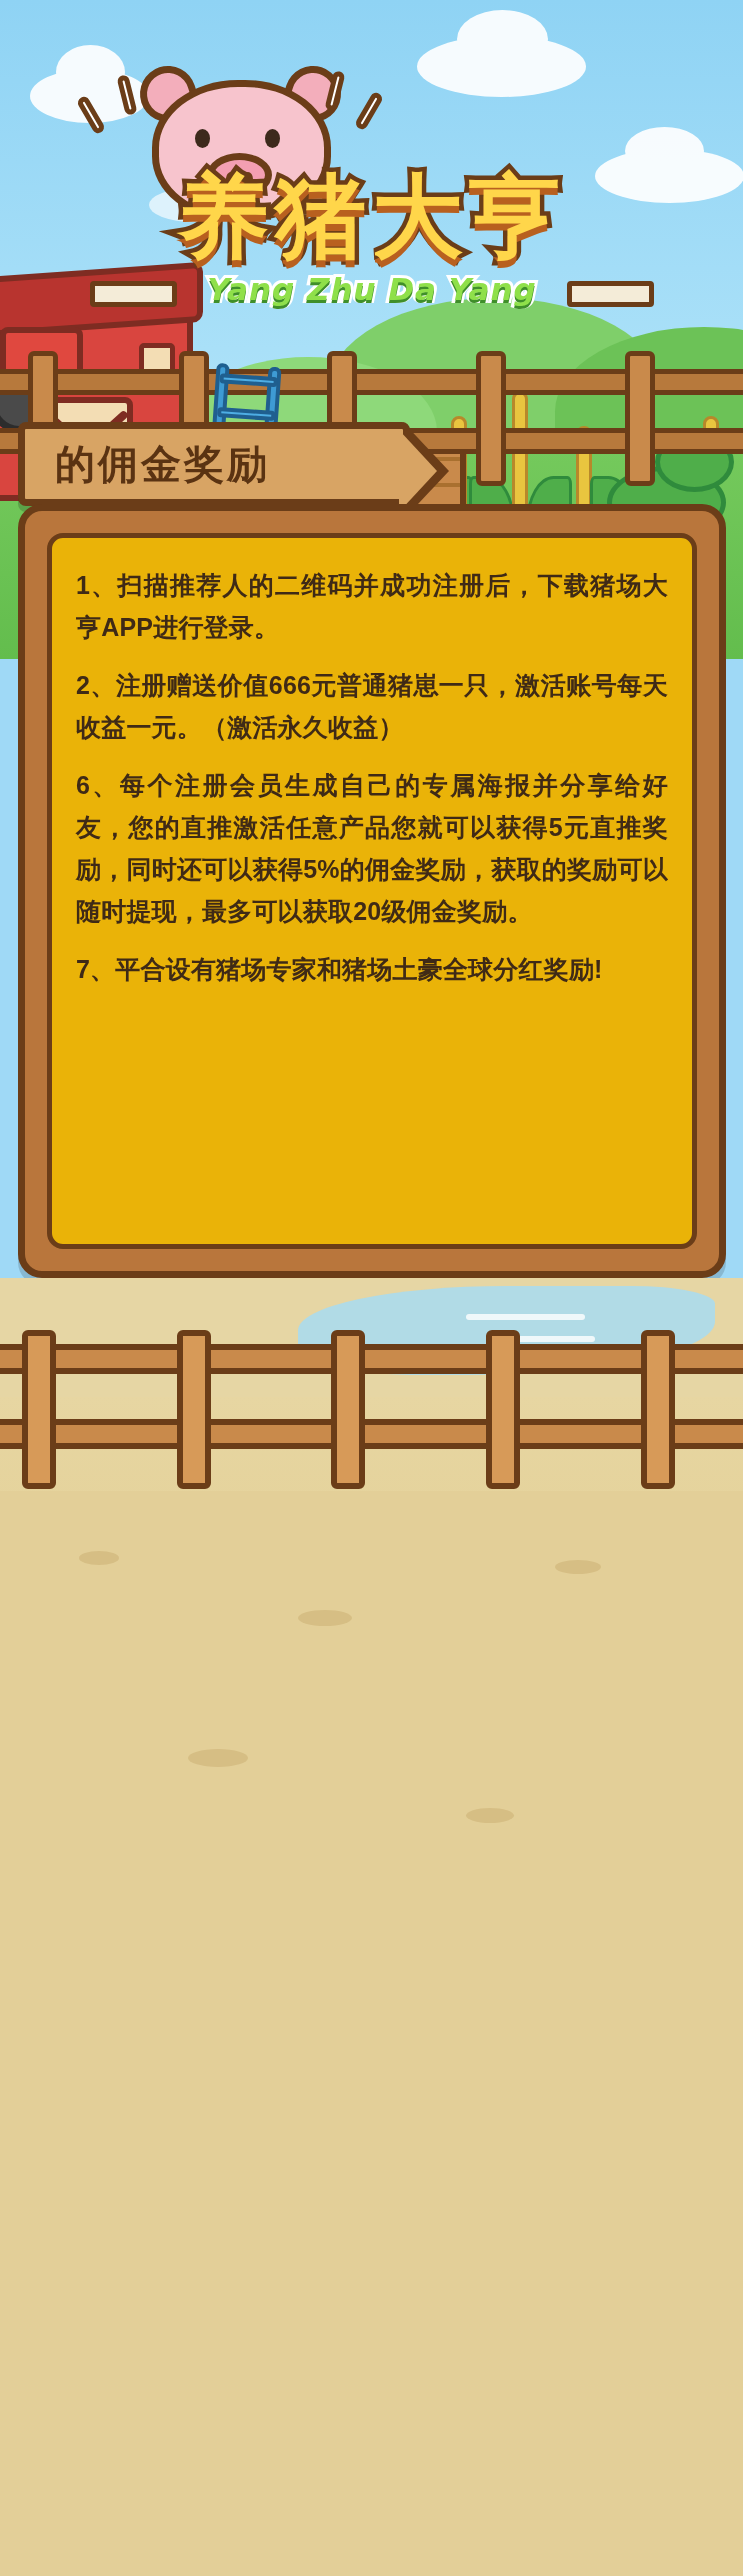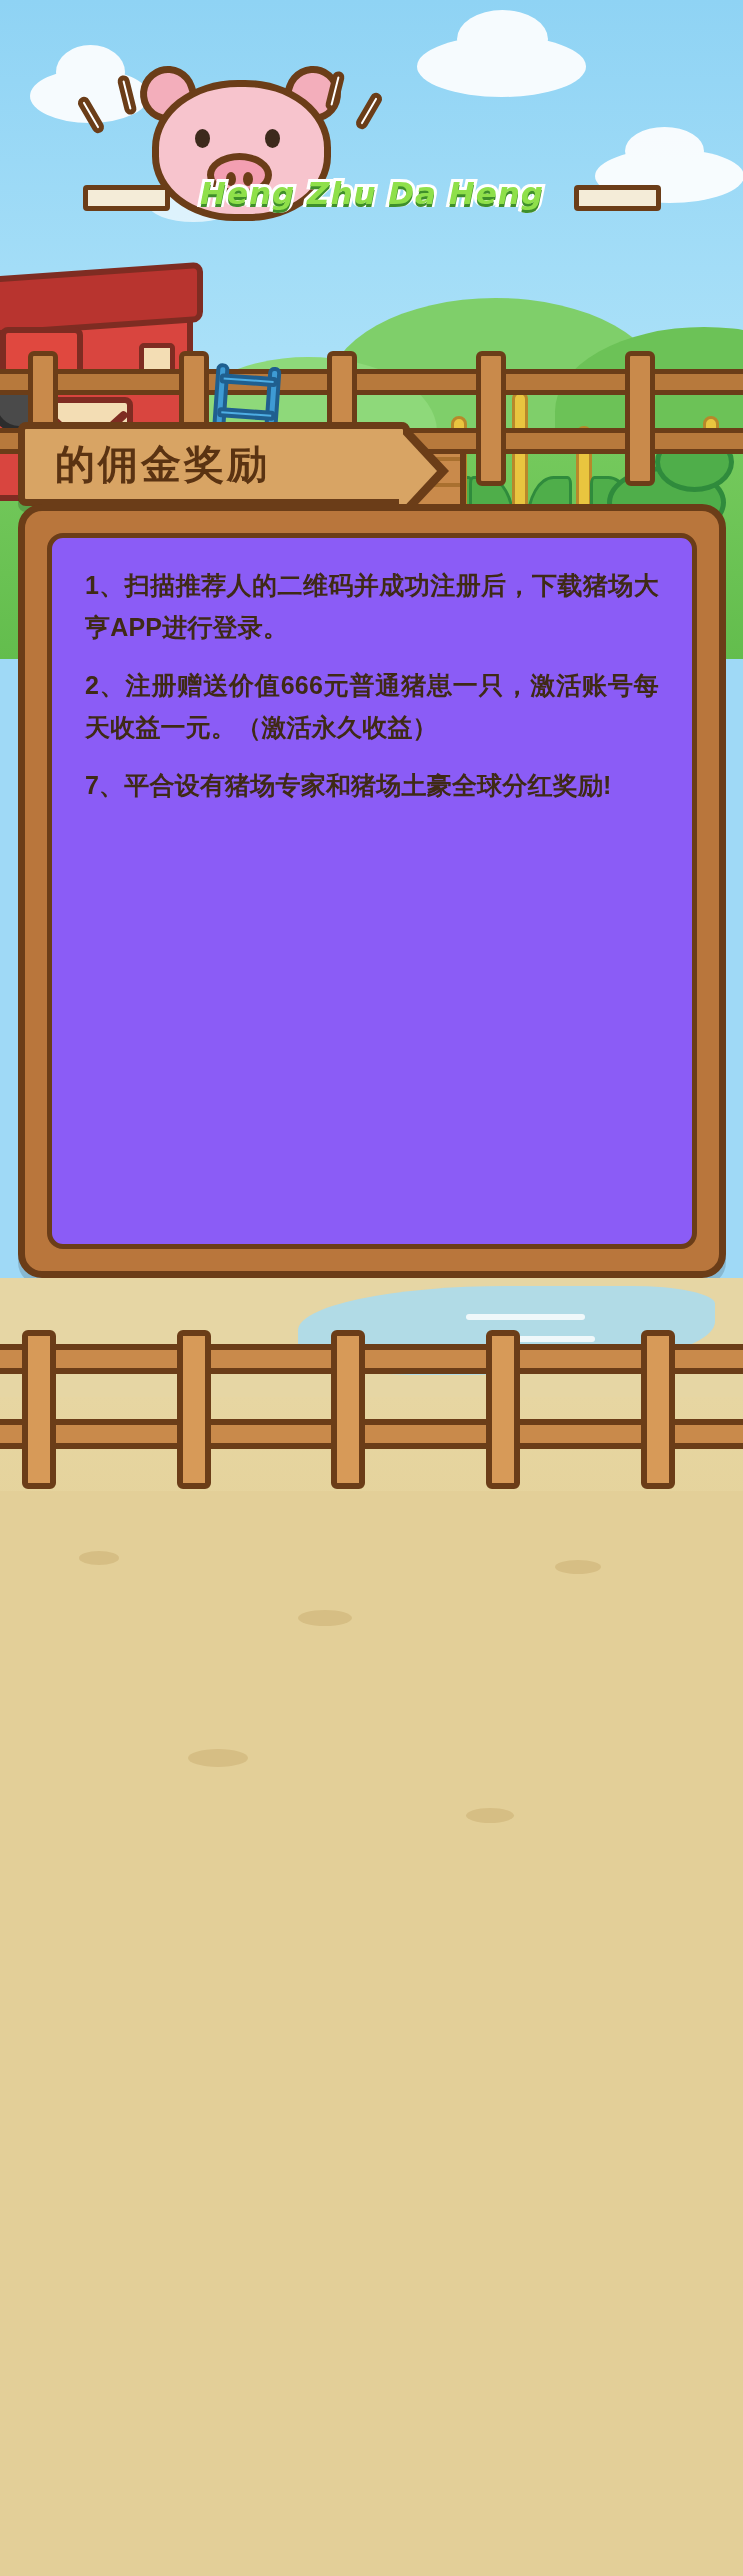--- a/index.html
+++ b/index.html
@@ -404,25 +404,25 @@
     background: #b9763c;
     border: 7px solid #6b3d18;
     border-radius: 24px;
     box-sizing: border-box;
     box-shadow: 0 8px 0 rgba(0,0,0,.15);
   }
   .card-inner {
     position: absolute;
     left: 22px; top: 22px;
     right: 22px; bottom: 22px;
-    background: #8b5cf6;
+    background: #eab308;
     border: 5px solid #6b3d18;
     border-radius: 16px;
     box-sizing: border-box;
-    padding: 26px 33px;
+    padding: 26px 24px;
     overflow: hidden;
   }
   .item {
     font-size: 25px;
     line-height: 42px;
     color: #3f2a16;
     font-weight: bold;
     margin: 0 0 16px 0;
     letter-spacing: 0.2px;
     text-align: justify;
@@ -579,37 +579,39 @@
       <div class="nostril l"></div>
       <div class="nostril r"></div>
     </div>
   </div>
   <div class="spark" style="left:85px;  top:95px;  transform:rotate(-30deg);"></div>
   <div class="spark" style="left:121px; top:75px;  transform:rotate(-14deg);"></div>
   <div class="spark" style="left:363px; top:91px;  transform:rotate(30deg);"></div>
   <div class="spark" style="left:329px; top:71px;  transform:rotate(14deg);"></div>
 
   <div class="title-wrap">
+    <p class="main-title">养猪大亨</p>
     <div class="sub-ribbon">
       <div class="ribbon-tail l"></div>
       <div class="ribbon-tail r"></div>
-      <p class="sub-title">Heng Zhu Da Heng</p>
+      <p class="sub-title">Yang Zhu Da Yang</p>
     </div>
   </div>
 
   <div class="signboard">
     <div class="arrow"></div>
     <div class="arrow-in"></div>
     <div class="sign-text">的佣金奖励</div>
   </div>
 
   <div class="card-outer">
     <div class="card-inner">
       <p class="item">1、扫描推荐人的二维码并成功注册后，下载猪场大亨APP进行登录。</p>
       <p class="item">2、注册赠送价值666元普通猪崽一只，激活账号每天收益一元。（激活永久收益）</p>
+      <p class="item">6、每个注册会员生成自己的专属海报并分享给好友，您的直推激活任意产品您就可以获得5元直推奖励，同时还可以获得5%的佣金奖励，获取的奖励可以随时提现，最多可以获取20级佣金奖励。</p>
       <p class="item">7、平合设有猪场专家和猪场土豪全球分红奖励!</p>
 
     </div>
   </div>
 
   <div class="bottom">
     <div class="b-sky"></div>
     <div class="river"></div>
     <div class="river-line" style="left:466px; top:36px; width:119px;"></div>
     <div class="river-line" style="left:516px; top:58px; width:79px;"></div>

